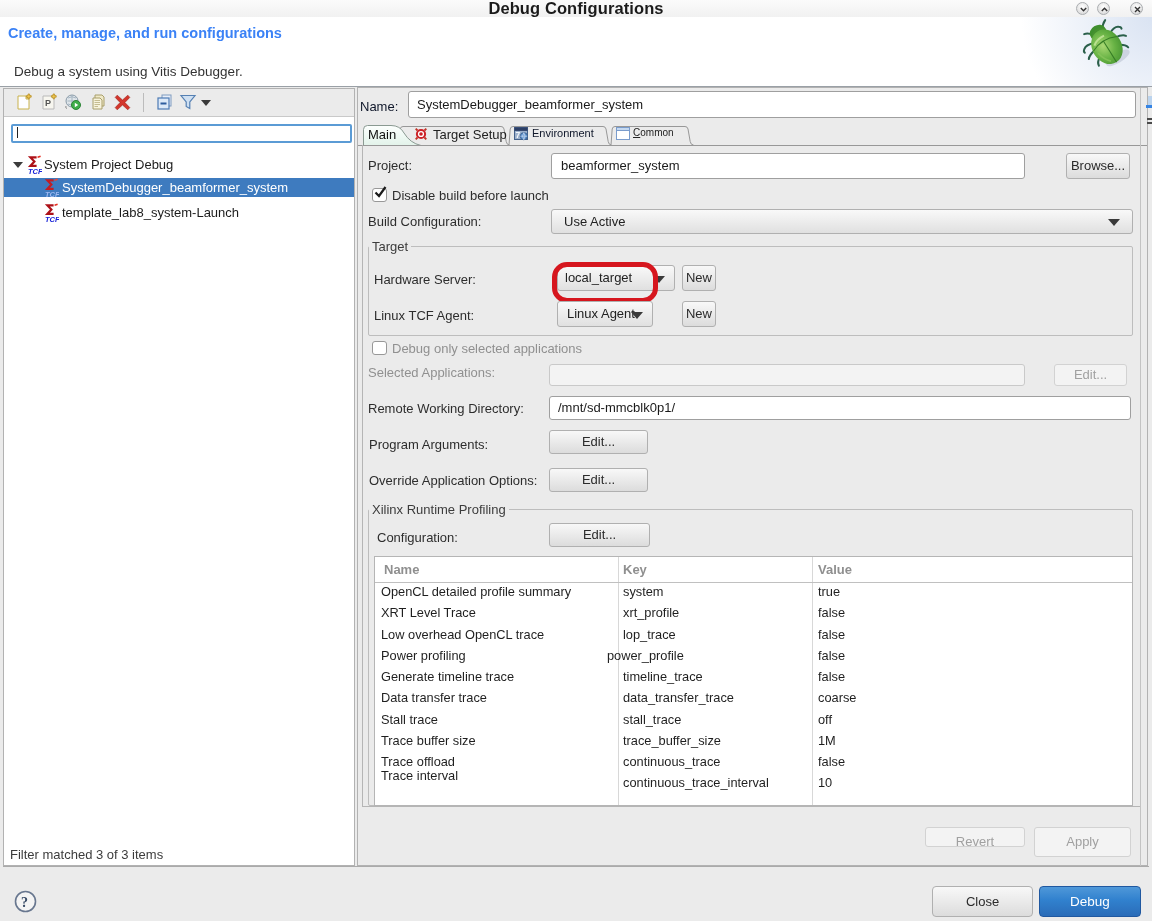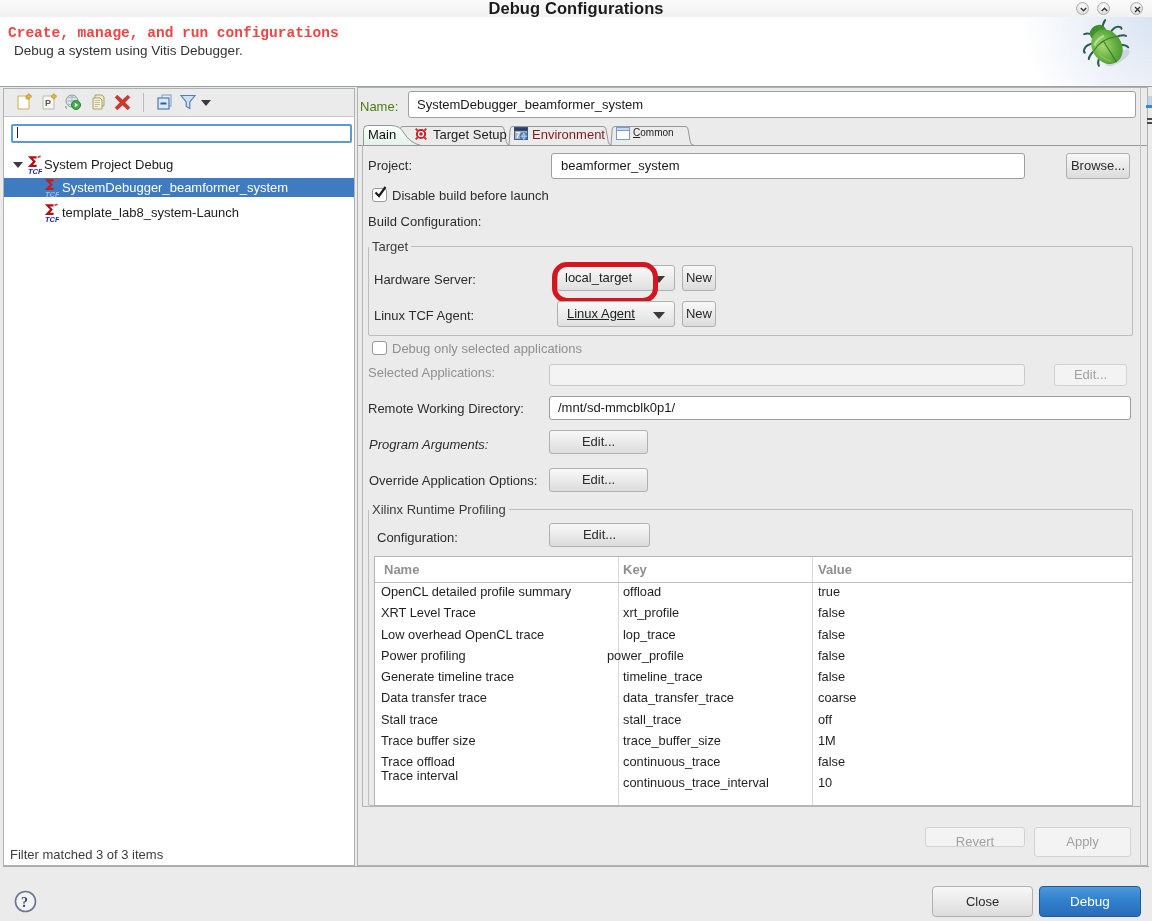--- a/index.html
+++ b/index.html
@@ -8,38 +8,38 @@
   .abs{position:absolute;}
   .titlebar{left:0;top:0;width:1152px;height:17px;background:linear-gradient(#fbfbfb,#f1f1f1);}
   .title{width:100%;text-align:center;top:-1px;font-weight:bold;font-size:16.5px;letter-spacing:0.1px;color:#1b1b1b;}
   .winbtn{width:13px;height:13px;border-radius:50%;top:2px;
           background:radial-gradient(circle at 50% 35%,#ffffff,#dcdcdc 80%);
           border:1px solid #aaadb0;box-sizing:border-box;}
   .winbtn svg{position:absolute;left:1px;top:1px;}
   .header{left:0;top:17px;width:1152px;height:69px;background:#ffffff;}
   .hgrad{right:0;top:0;width:170px;height:69px;
          background:radial-gradient(circle at 103% -5%,#d8e2f2 0%,rgba(255,255,255,0) 72%);}
-  .h1{left:8px;top:8px;font-weight:bold;font-size:14.5px;color:#ef4444;font-family:Liberation Mono, monospace;}
-  .h2{left:14px;top:26px;font-size:13.5px;color:#333;}
+  .h1{left:8px;top:8px;font-weight:bold;font-size:14.5px;color:#3b82f6;}
+  .h2{left:14px;top:47px;font-size:13.5px;color:#333;}
   .hline{left:0;top:86px;width:1152px;height:1px;background:#9aA0a6;}
   
   .lpanel{left:3px;top:88px;width:352px;height:778px;background:#ffffff;
           border:1px solid #b2b2b2;box-sizing:border-box;}
   .ltoolbar{left:0;top:0;width:350px;height:27px;background:#ebebeb;border-bottom:1px solid #c9c9c9;}
   .tsep{left:139px;top:4px;width:1px;height:19px;background:#bcbcbc;}
   .filterbox{left:7px;top:34px;width:337px;height:15px;background:#fff;border:2px solid #5b9bd5;border-radius:2px;}
   .cursor{left:4px;top:1px;width:1px;height:11px;background:#222;}
   .treerow{left:0;width:350px;height:19px;line-height:19px;font-size:13px;color:#1c1c1c;white-space:nowrap;}
   .sel{background:#3e7bbf;color:#ffffff;}
   .fmatch{left:6px;top:758px;font-size:13px;color:#3c3c3c;}
   
   .rpanel{left:357px;top:87px;width:791px;height:779px;background:#ebebeb;
           border:1px solid #b2b2b2;box-sizing:border-box;}
   
-  .nlabel{left:2px;top:11px;color:#4d7c0f;}
+  .nlabel{left:2px;top:11px;color:#0f172a;}
   .input{background:#ffffff;border:1px solid #9f9f9f;border-radius:3px;box-sizing:border-box;
          font-size:13px;color:#1a1a1a;line-height:25px;white-space:nowrap;overflow:hidden;}
   .dinput{background:#f3f3f3;border:1px solid #c9c9c9;border-radius:3px;box-sizing:border-box;}
   .btn{background:linear-gradient(#f8f8f8,#dcdcdc);border:1px solid #b0b0b0;border-radius:3px;
        box-sizing:border-box;text-align:center;color:#2b2b2b;font-size:13px;}
   .dbtn{background:#f3f3f3;border:1px solid #d2d2d2;border-radius:3px;box-sizing:border-box;
         text-align:center;color:#a0a0a0;font-size:13px;}
   .combo{background:linear-gradient(#f9f9f9,#e0e0e0);border:1px solid #b0b0b0;border-radius:3px;
          box-sizing:border-box;color:#222;font-size:13px;}
   .carr{width:0;height:0;border-left:6px solid transparent;border-right:6px solid transparent;
@@ -216,88 +216,92 @@
       <circle cx="7" cy="7" r="1.8" fill="#cc2127"></circle>
   </svg>
   <div class="abs" style="left:75px;top:39px;font-size:13px;color:#222;">Target Setup</div>
   <svg class="abs" style="left:156px;top:39px;" width="14" height="14" viewBox="0 0 14 14">
     <rect x="0.5" y="0.5" width="13" height="12" fill="#9db1cc" stroke="#44618c"></rect>
     <rect x="0.5" y="0.5" width="13" height="3.4" fill="#2c3f66"></rect>
     <text x="1.6" y="11" font-size="8.5" font-weight="bold" fill="#f2f6fb" font-family="Liberation Sans">7</text>
     <circle cx="9.8" cy="9.2" r="3.6" fill="#5e92cf" stroke="#2d517e" stroke-width="0.7"></circle>
     <path d="M6.4 9.2 L13.2 9.2 M9.8 5.6 Q7.3 9.2 9.8 12.8 M9.8 5.6 Q12.3 9.2 9.8 12.8" fill="none" stroke="#cdddf0" stroke-width="0.7"></path>
   </svg>
-  <div class="abs" style="left:174px;top:39px;font-size:13px;color:#7f1d1d;">Environment</div>
+  <div class="abs" style="left:174px;top:39px;font-size:11px;color:#0f172a;">Environment</div>
   <svg class="abs" style="left:258px;top:39px;" width="14" height="14" viewBox="0 0 14 14">
     <rect x="0.5" y="0.5" width="13" height="12" fill="#ffffff" stroke="#7a9ccc"></rect>
     <rect x="0.5" y="0.5" width="13" height="3" fill="#c5d9f1" stroke="#7a9ccc"></rect>
   </svg>
   <div class="abs" style="left:275px;top:39px;font-size:10px;color:#222;"><span style="text-decoration:underline;">C</span>ommon</div>
 
   <div class="abs" style="left:4px;top:57px;width:1px;height:661px;background:#b5b5b5;"></div>
   <div class="abs" style="left:4px;top:718px;width:779px;height:1px;background:#b5b5b5;"></div>
 
   <div class="abs lbl" style="left:10px;top:65px;height:26px;line-height:26px;">Project:</div>
   <div class="abs input" style="left:193px;top:65px;width:474px;height:26px;padding-left:9px;line-height:24px;">beamformer_system</div>
   <div class="abs btn" style="left:708px;top:65px;width:64px;height:26px;line-height:24px;">Browse...</div>
 
   <div class="abs ckb" style="left:14px;top:100px;"></div>
   <svg class="abs" style="left:15px;top:96px;" width="15" height="16" viewBox="0 0 15 16">
       <path d="M2.5 8.5 L6 12 L12.5 3" fill="none" stroke="#1c1c1c" stroke-width="2.2"></path>
     </svg>
   <div class="abs lbl" style="left:34px;top:100px;">Disable build before launch</div>
 
   <div class="abs lbl" style="left:10px;top:126px;">Build Configuration:</div>
+  <div class="abs combo" style="left:193px;top:121px;width:582px;height:25px;line-height:23px;">
+    <span style="padding-left:12px;">Use Active</span>
+    <div class="abs carr" style="right:12px;top:9px;"></div>
+  </div>
 
   <div class="abs gbox" style="left:10px;top:158px;width:765px;height:90px;"></div>
   <div class="abs glabel" style="left:11px;top:151px;">Target</div>
   <div class="abs lbl" style="left:16px;top:184px;">Hardware Server:</div>
   <div class="abs combo" style="left:199px;top:177px;width:118px;height:26px;line-height:24px;">
     <span style="padding-left:7px;">local_target</span>
     <div class="abs carr" style="right:9px;top:10px;"></div>
   </div>
   <div class="abs btn" style="left:324px;top:177px;width:34px;height:26px;line-height:24px;">New</div>
   <div class="abs redoval" style="left:194px;top:174px;width:96px;height:31px;border-width:5px;border-radius:15px;"></div>
   <div class="abs lbl" style="left:16px;top:220px;">Linux TCF Agent:</div>
-  <div class="abs combo" style="left:199px;top:213px;width:118px;height:26px;line-height:24px;text-decoration:underline;">
+  <div class="abs combo" style="left:199px;top:213px;width:96px;height:26px;line-height:24px;">
     <span style="padding-left:9px;">Linux Agent</span>
     <div class="abs carr" style="right:9px;top:10px;"></div>
   </div>
   <div class="abs btn" style="left:324px;top:213px;width:34px;height:26px;line-height:24px;">New</div>
 
   <div class="abs ckb" style="left:14px;top:253px;"></div>
   <div class="abs dlbl" style="left:34px;top:253px;">Debug only selected applications</div>
 
   <div class="abs dlbl" style="left:10px;top:277px;">Selected Applications:</div>
   <div class="abs dinput" style="left:191px;top:276px;width:476px;height:22px;"></div>
   <div class="abs dbtn" style="left:696px;top:276px;width:73px;height:22px;line-height:20px;">Edit...</div>
 
   <div class="abs lbl" style="left:10px;top:313px;">Remote Working Directory:</div>
   <div class="abs input" style="left:191px;top:308px;width:582px;height:24px;padding-left:8px;line-height:22px;">/mnt/sd-mmcblk0p1/</div>
 
-  <div class="abs lbl" style="left:11px;top:349px;font-style:italic;">Program Arguments:</div>
+  <div class="abs lbl" style="left:11px;top:349px;">Program Arguments:</div>
   <div class="abs btn" style="left:191px;top:342px;width:99px;height:24px;line-height:22px;">Edit...</div>
 
   <div class="abs lbl" style="left:11px;top:385px;">Override Application Options:</div>
   <div class="abs btn" style="left:191px;top:380px;width:99px;height:24px;line-height:22px;">Edit...</div>
 
   <div class="abs gbox" style="left:10px;top:421px;width:765px;height:297px;"></div>
   <div class="abs glabel" style="left:11px;top:414px;">Xilinx Runtime Profiling</div>
   <div class="abs lbl" style="left:19px;top:442px;">Configuration:</div>
   <div class="abs btn" style="left:191px;top:435px;width:101px;height:24px;line-height:22px;">Edit...</div>
 
   <div class="abs tbl" id="tbl">
     <div class="abs" style="left:243px;top:0;width:1px;height:248px;background:#d8d8d8;"></div>
     <div class="abs" style="left:437px;top:0;width:1px;height:248px;background:#d8d8d8;"></div>
     <div class="abs" style="left:0;top:25px;width:757px;height:1px;background:#c0c0c0;"></div>
     <div class="abs th" style="left:9px;top:5px;">Name</div>
     <div class="abs th" style="left:248px;top:5px;">Key</div>
     <div class="abs th" style="left:443px;top:5px;">Value</div>
     <div class="abs td" style="left:6px;top:27px;">OpenCL detailed profile summary</div>
-      <div class="abs td" style="left:248px;top:27px;">offload</div>
+      <div class="abs td" style="left:248px;top:27px;">system</div>
       <div class="abs td" style="left:443px;top:27px;">true</div>
     <div class="abs td" style="left:6px;top:48px;">XRT Level Trace</div>
       <div class="abs td" style="left:248px;top:48px;">xrt_profile</div>
       <div class="abs td" style="left:443px;top:48px;">false</div>
     <div class="abs td" style="left:6px;top:70px;">Low overhead OpenCL trace</div>
       <div class="abs td" style="left:248px;top:70px;">lop_trace</div>
       <div class="abs td" style="left:443px;top:70px;">false</div>
     <div class="abs td" style="left:6px;top:91px;">Power profiling</div>
       <div class="abs td" style="left:232px;top:91px;">power_profile</div>
       <div class="abs td" style="left:443px;top:91px;">false</div>

